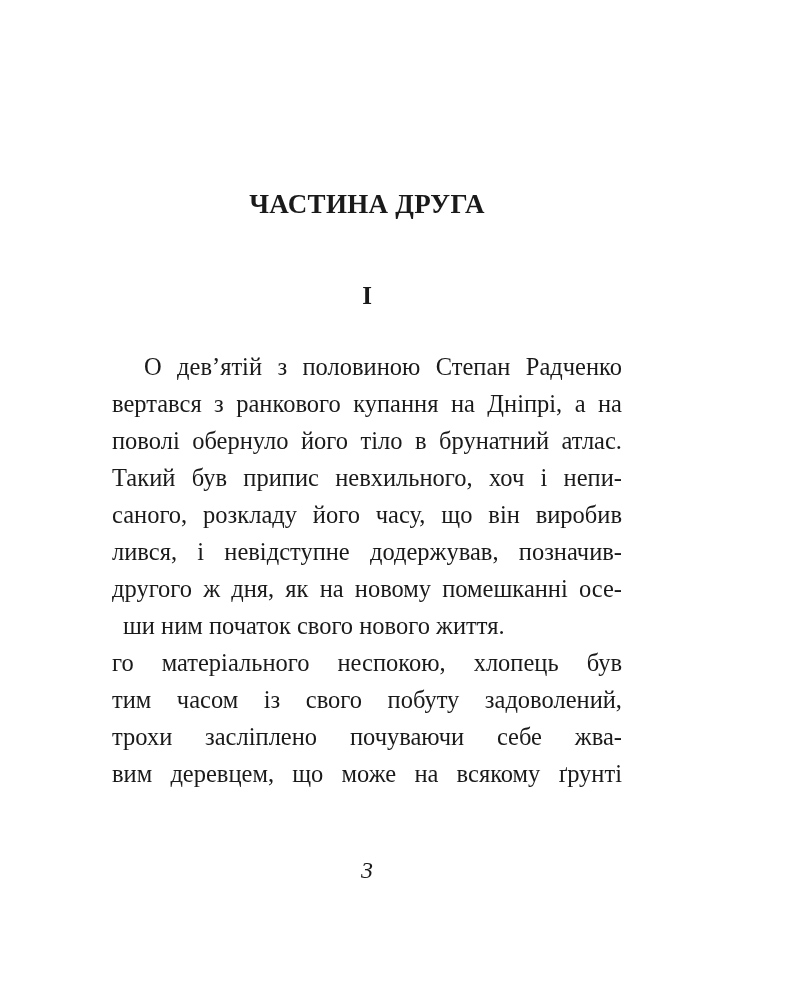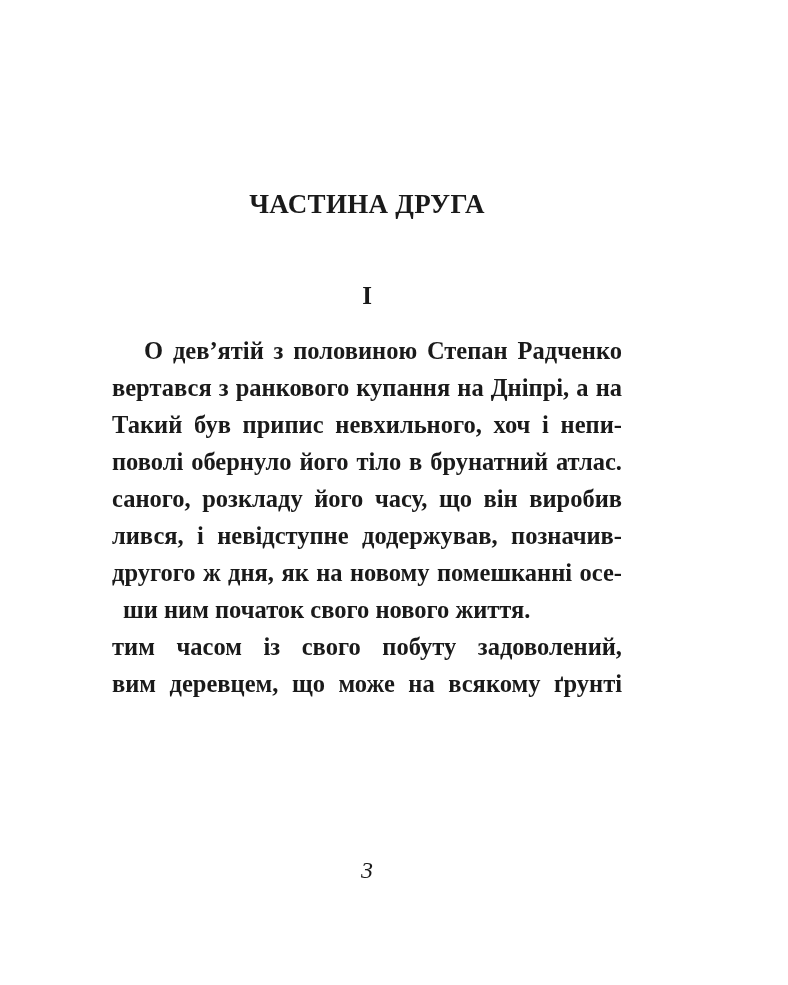--- a/index.html
+++ b/index.html
@@ -40,23 +40,22 @@
       top: 278px;
       text-align: center;
       font-weight: bold;
       font-size: 25px;
       line-height: 36px;
       margin: 0;
     }
     .body-text {
       position: absolute;
       left: 112px;
-      top: 332px;
+      top: 348px;
       width: 510px;
-      font-weight: bold;
     }
     .line {
       display: block;
       height: 37px;
       line-height: 37px;
       font-size: 24.5px;
       white-space: nowrap;
       text-align: justify;
       text-align-last: justify;
     }
@@ -84,28 +83,30 @@
 <div class="page">
 
   <h1 class="part-title">ЧАСТИНА ДРУГА</h1>
 
   <h2 class="chapter-number">I</h2>
 
   <div class="body-text">
     <div>
       <span class="line indent">О дев’ятій з половиною Степан Радченко</span>
       <span class="line">вертався з ранкового купання на Дніпрі, а на</span>
+      <span class="line">поволі обернуло його тіло в брунатний атлас.</span>
       <span class="line">Такий був припис невхильного, хоч і непи-</span>
-      <span class="line">поволі обернуло його тіло в брунатний атлас.</span>
       <span class="line">саного, розкладу його часу, що він виробив</span>
       <span class="line">лився, і невідступне додержував, позначив-</span>
       <span class="line">другого ж дня, як на новому помешканні осе-</span>
       <span class="line last">ши ним початок свого нового життя.</span>
     </div>
     <div>
+      <span class="line">го матеріального неспокою, хлопець був</span>
       <span class="line">тим часом із свого побуту задоволений,</span>
+      <span class="line">трохи засліплено почуваючи себе жва-</span>
       <span class="line">вим деревцем, що може на всякому ґрунті</span>
     </div>
   </div>
 
   <div class="page-number">3</div>
 
 </div>
 
 </body></html>

